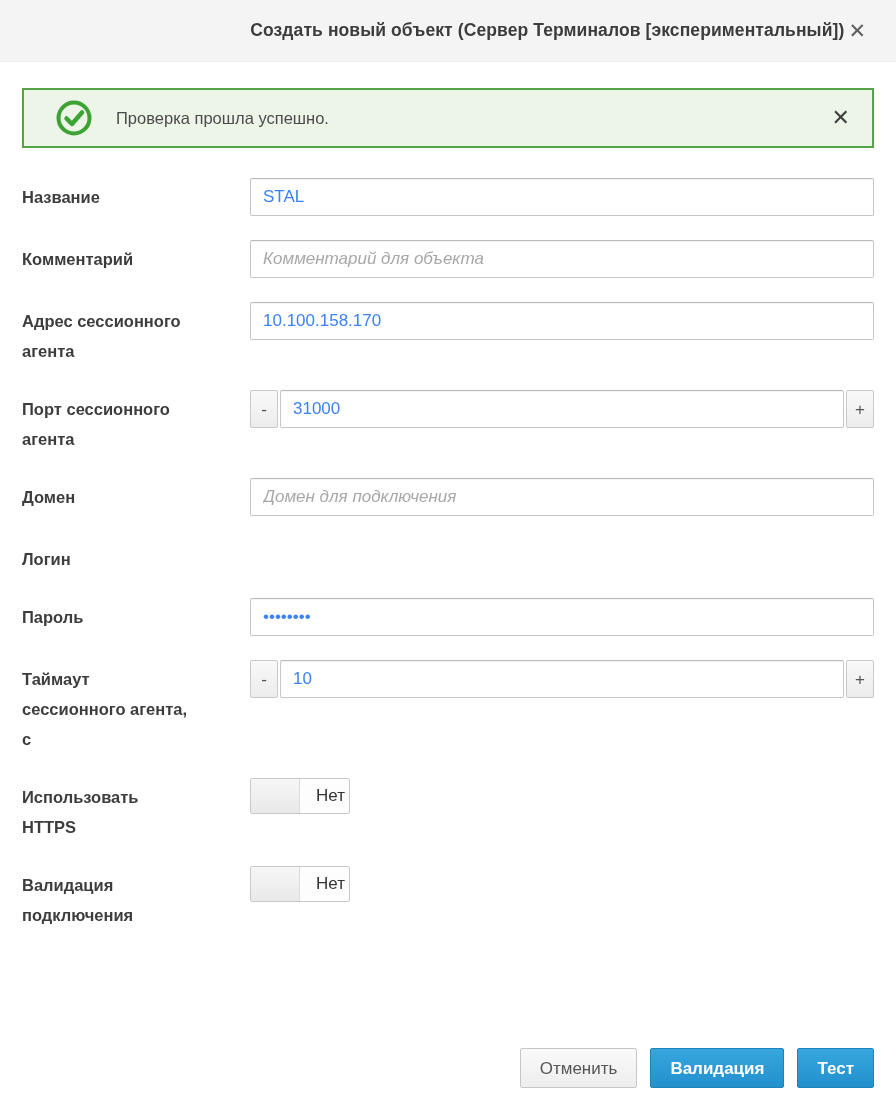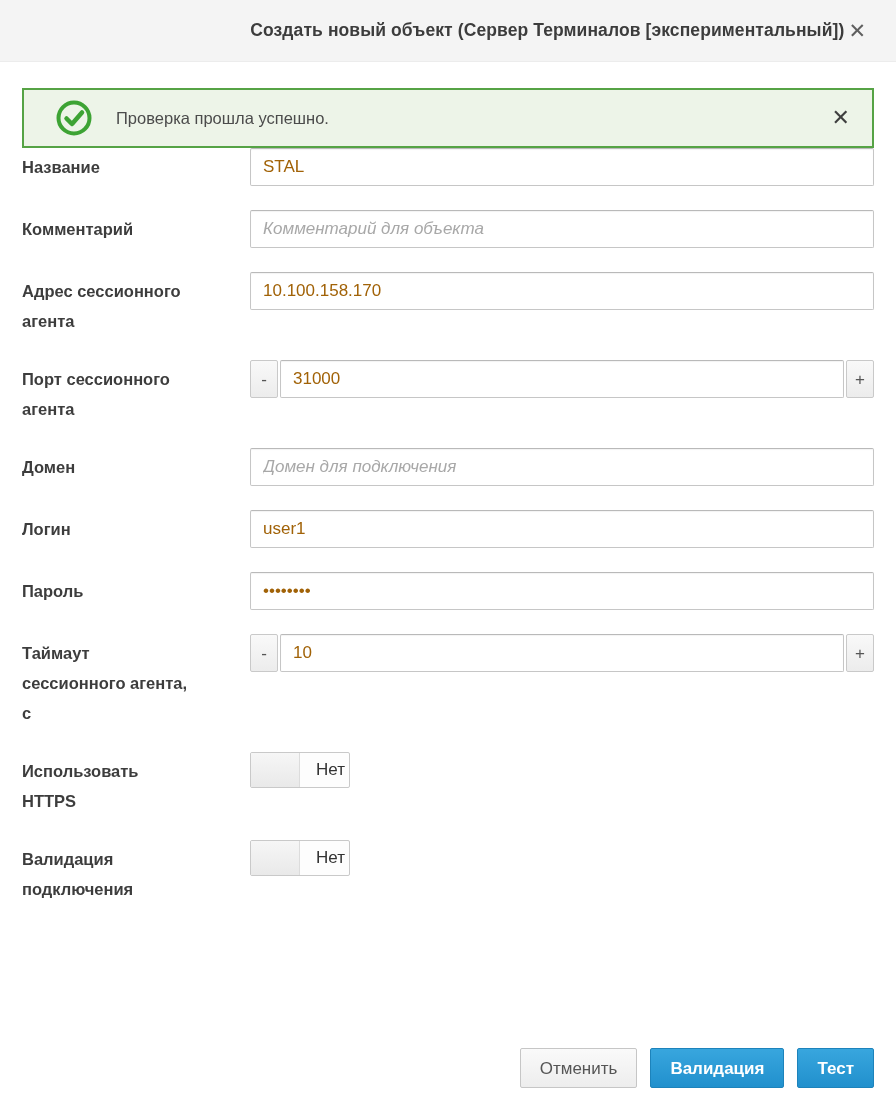--- a/index.html
+++ b/index.html
@@ -30,20 +30,21 @@
   
   .modal-body { padding: 26px 22px 0 22px; flex: 1 1 auto; }
 
   
   .alert {
     display: flex; align-items: center;
     background: #edf4e8;
     border: 2px solid #56a345;
     height: 60px;
     padding: 0 20px 0 16px;
+    margin-bottom: 30px;
   }
   .alert-icon { width: 36px; height: 36px; flex: 0 0 auto; margin-left: 16px; }
   .alert-text { margin-left: 24px; font-size: 16.5px; color: #4b4b4b; }
   .alert-close {
     margin-left: auto; font-size: 22px; font-weight: 700; color: #3f3f3f;
     cursor: pointer; background: none; border: none; line-height: 1; padding: 2px;
     font-family: inherit;
   }
 
   
@@ -53,21 +54,21 @@
     font-size: 16.5px; font-weight: 700; color: #3d3d3d;
     line-height: 30px; padding-top: 4px;
   }
   .control-col { flex: 1 1 auto; margin-left: 60px; }
 
   .text-input {
     width: 100%; height: 38px;
     border: 1px solid #c6c6c6; border-top-color: #b9b9b9;
     border-radius: 2px;
     padding: 0 12px;
-    font-size: 17px; color: #a16207;
+    font-size: 17px; color: #3b82f6;
     font-family: inherit;
     background: #fff;
     box-shadow: inset 0 1px 1px rgba(0,0,0,.05);
     outline: none;
   }
   .text-input::placeholder { color: #a8a8a8; font-style: italic; opacity: 1; }
 
   
   .spinner { display: flex; align-items: stretch; }
   .spin-btn {
@@ -179,23 +180,20 @@
 
     <div class="form-row">
       <div class="label-col">Домен</div>
       <div class="control-col">
         <input type="text" class="text-input" placeholder="Домен для подключения" style="">
       </div>
     </div>
 
     <div class="form-row">
       <div class="label-col">Логин</div>
-      <div class="control-col">
-        <input type="text" class="text-input" value="user1" style="">
-      </div>
     </div>
 
     <div class="form-row">
       <div class="label-col">Пароль</div>
       <div class="control-col">
         <input type="text" class="text-input" value="••••••••" style="">
       </div>
     </div>
 
     <div class="form-row">

